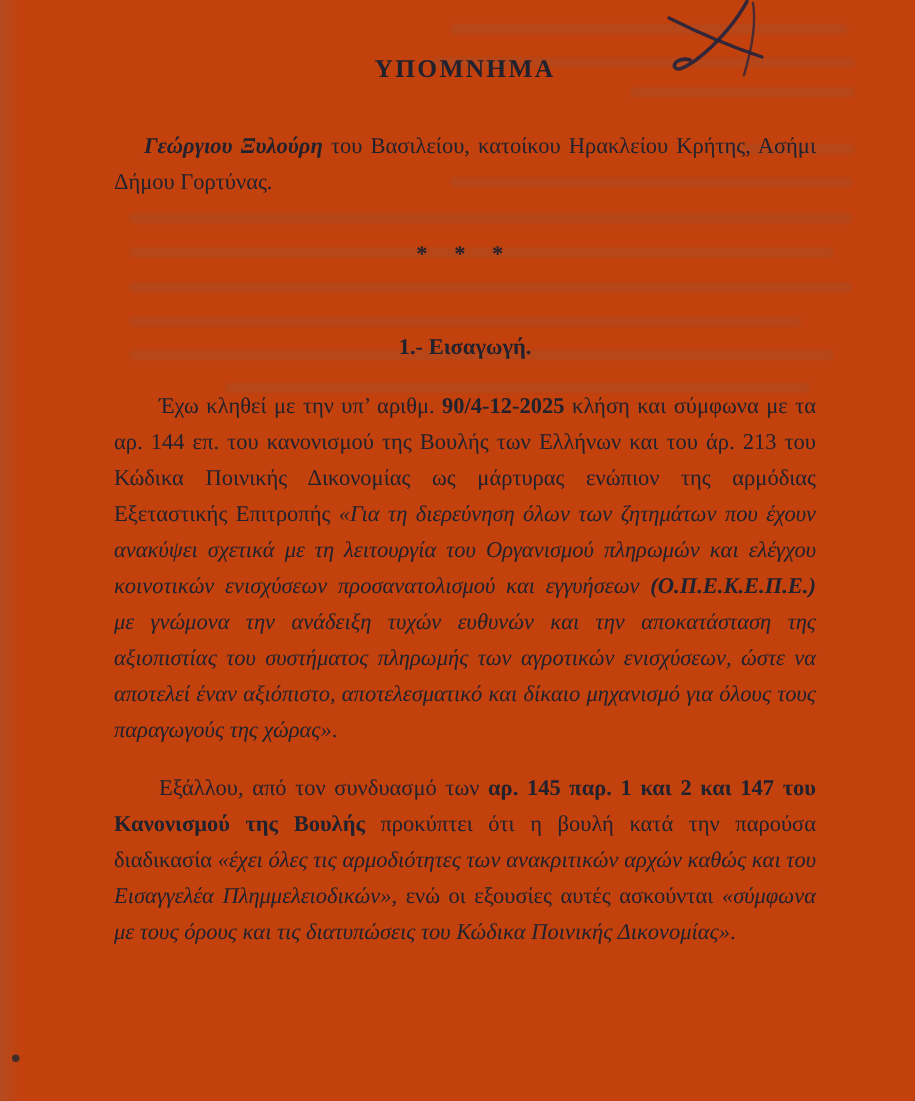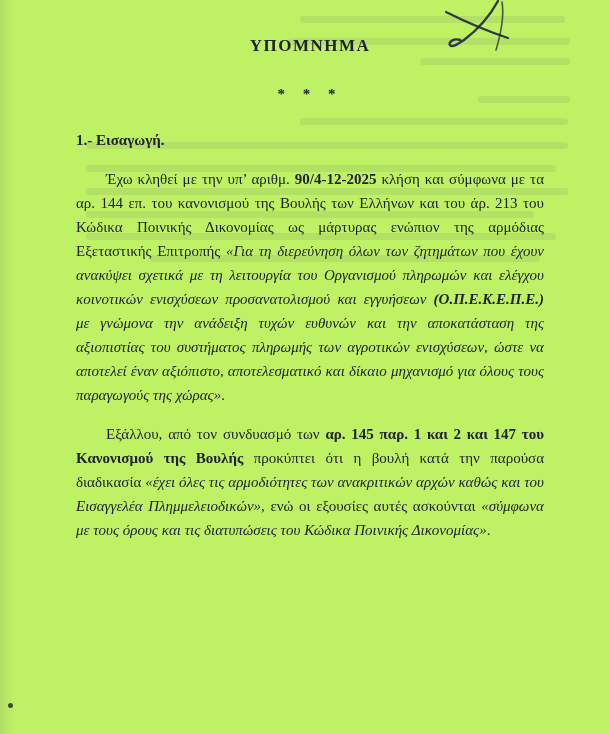--- a/index.html
+++ b/index.html
@@ -4,21 +4,21 @@
 <style>
   html,body{margin:0;padding:0;}
   body{
     width:610px;height:734px;
     background:#ffffff;
     font-family:"Liberation Serif","DejaVu Serif",serif;
     color:#22222e;
     position:relative;
     overflow:hidden;
   }
-  .page{position:absolute;inset:0;background:#bef264;text-decoration:underline;}
+  .page{position:absolute;inset:0;background:#c2410c;text-decoration:underline;}
   
   .edge-shade{
     position:absolute;left:0;top:0;bottom:0;width:14px;
     background:linear-gradient(to right, rgba(120,120,125,0.18), rgba(255,255,255,0));
     pointer-events:none;
   }
   .corner-speck{
     position:absolute;left:8px;bottom:26px;width:5px;height:5px;
     background:#2a2a30;border-radius:50%;opacity:.85;
   }
@@ -33,21 +33,21 @@
   .content{
     position:absolute;left:76px;right:66px;top:0;
     font-size:15px;line-height:24px;
   }
   .title{
     margin-top:34px;text-align:center;
     font-weight:bold;font-size:17px;letter-spacing:1.5px;
   }
   .p-identity{margin:28px 0 0;text-indent:20px;text-align:justify;}
   .separator{margin-top:24px;text-align:center;font-weight:bold;letter-spacing:7px;font-size:15px;}
-  .h-section{margin-top:22px;font-weight:bold;}
+  .h-section{margin-top:38px;font-weight:bold;text-align:center;}
   .p-body{text-indent:30px;text-align:justify;}
   .p-body2{margin-top:2px;text-indent:30px;text-align:justify;}
   .sig{position:absolute;top:0;right:88px;width:110px;height:56px;}
 </style>
 </head>
 <body>
 
 <div class="page">
 
   <div class="bleed">
@@ -70,20 +70,21 @@
   <svg class="sig" viewBox="0 0 110 56">
     <path d="M86,1 C80,12 68,28 52,40 C46,44 40,48 38,45 C36,42 42,38 48,40" fill="none" stroke="#23233d" stroke-width="2.4" stroke-linecap="round" opacity="0.9"></path>
     <path d="M34,12 C50,20 72,30 96,38" fill="none" stroke="#23233d" stroke-width="2.2" stroke-linecap="round" opacity="0.9"></path>
     <path d="M90,2 C92,14 90,30 84,50" fill="none" stroke="#23233d" stroke-width="1.6" stroke-linecap="round" opacity="0.75"></path>
   </svg>
 
   <div class="content">
 
     <div class="title">ΥΠΟΜΝΗΜΑ</div>
 
+    <p class="p-identity"><span style="font-weight: bold; font-style: italic;">Γεώργιου Ξυλούρη </span><span>του Βασιλείου,  κατοίκου Ηρακλείου Κρήτης, Ασήμι Δήμου Γορτύνας.</span></p>
 
     <div class="separator">* * *</div>
 
     <div class="h-section">1.- Εισαγωγή.</div>
 
     <p class="p-body"><span>Έχω κληθεί με  την υπ’  αριθμ. </span><span style="font-weight: bold;">90/4-12-2025 </span><span>κλήση και σύμφωνα με τα αρ. 144 επ. του κανονισμού της Βουλής των Ελλήνων και του άρ. 213 του Κώδικα Ποινικής Δικονομίας ως μάρτυρας ενώπιον της αρμόδιας Εξεταστικής Επιτροπής </span><span style="font-style: italic;">«Για τη διερεύνηση όλων των ζητημάτων που έχουν ανακύψει σχετικά με τη λειτουργία του Οργανισμού πληρωμών και ελέγχου κοινοτικών ενισχύσεων προσανατολισμού και εγγυήσεων </span><span style="font-weight: bold; font-style: italic;">(Ο.Π.Ε.Κ.Ε.Π.Ε.) </span><span style="font-style: italic;">με γνώμονα την ανάδειξη τυχών ευθυνών και την αποκατάσταση της αξιοπιστίας του συστήματος πληρωμής των αγροτικών ενισχύσεων, ώστε να αποτελεί έναν αξιόπιστο, αποτελεσματικό και δίκαιο μηχανισμό για όλους τους παραγωγούς της χώρας»</span><span>.</span></p>
 
     <p class="p-body2"><span>Εξάλλου, από τον συνδυασμό των </span><span style="font-weight: bold;">αρ. 145 παρ. 1 και 2  και 147 του Κανονισμού της Βουλής </span><span>προκύπτει ότι η βουλή κατά την παρούσα διαδικασία </span><span style="font-style: italic;">«έχει όλες τις αρμοδιότητες των ανακριτικών αρχών καθώς και του Εισαγγελέα Πλημμελειοδικών»</span><span>,  ενώ  οι  εξουσίες  αυτές ασκούνται </span><span style="font-style: italic;">«σύμφωνα με τους όρους και τις διατυπώσεις του Κώδικα Ποινικής Δικονομίας»</span><span>.</span></p>
 
   </div>

